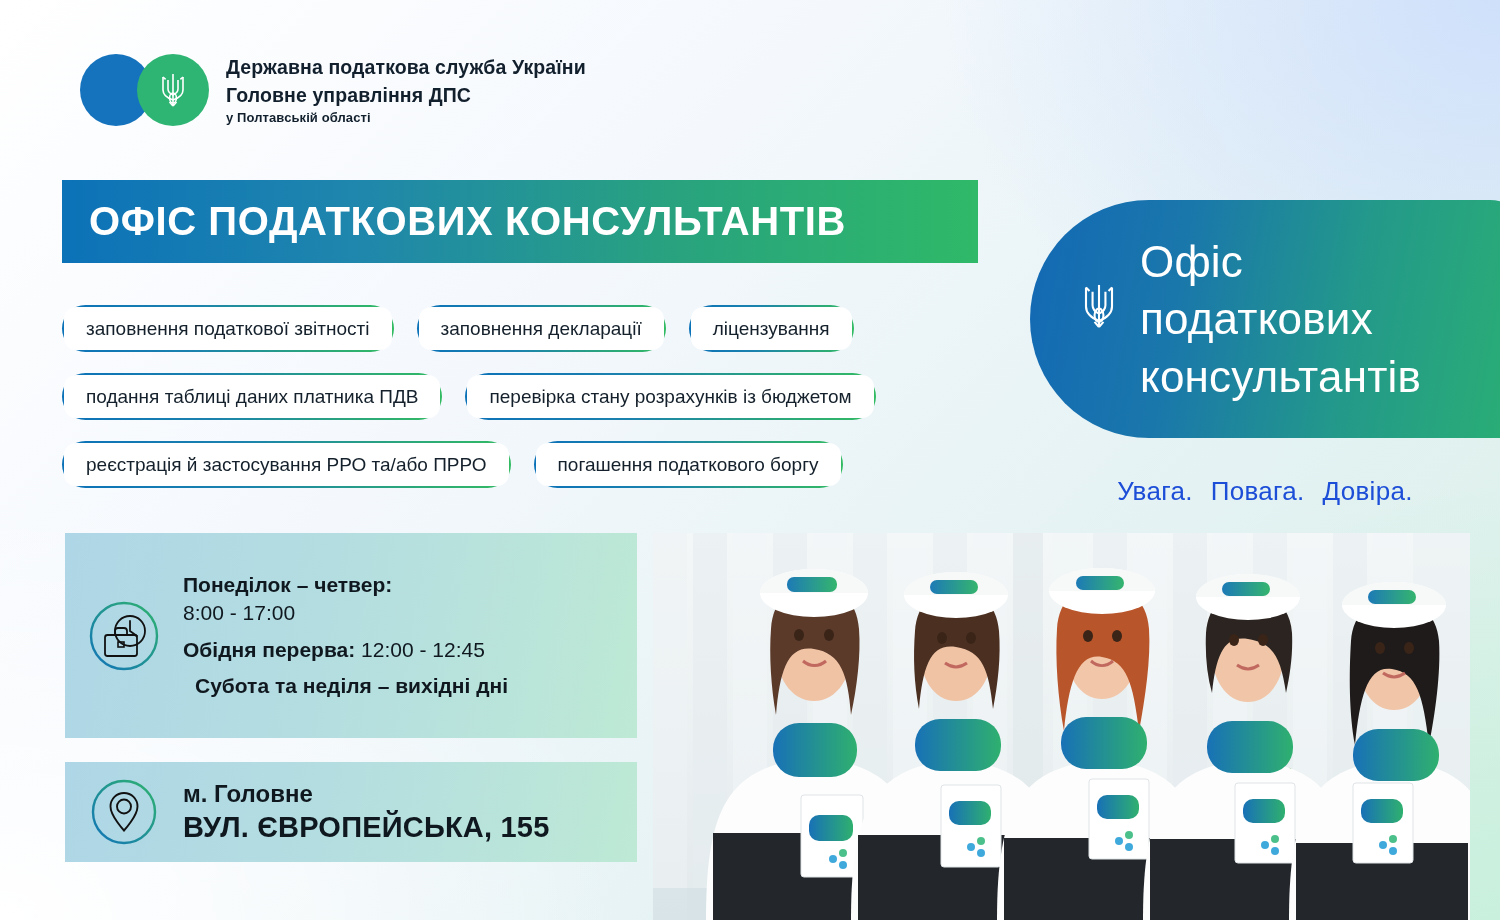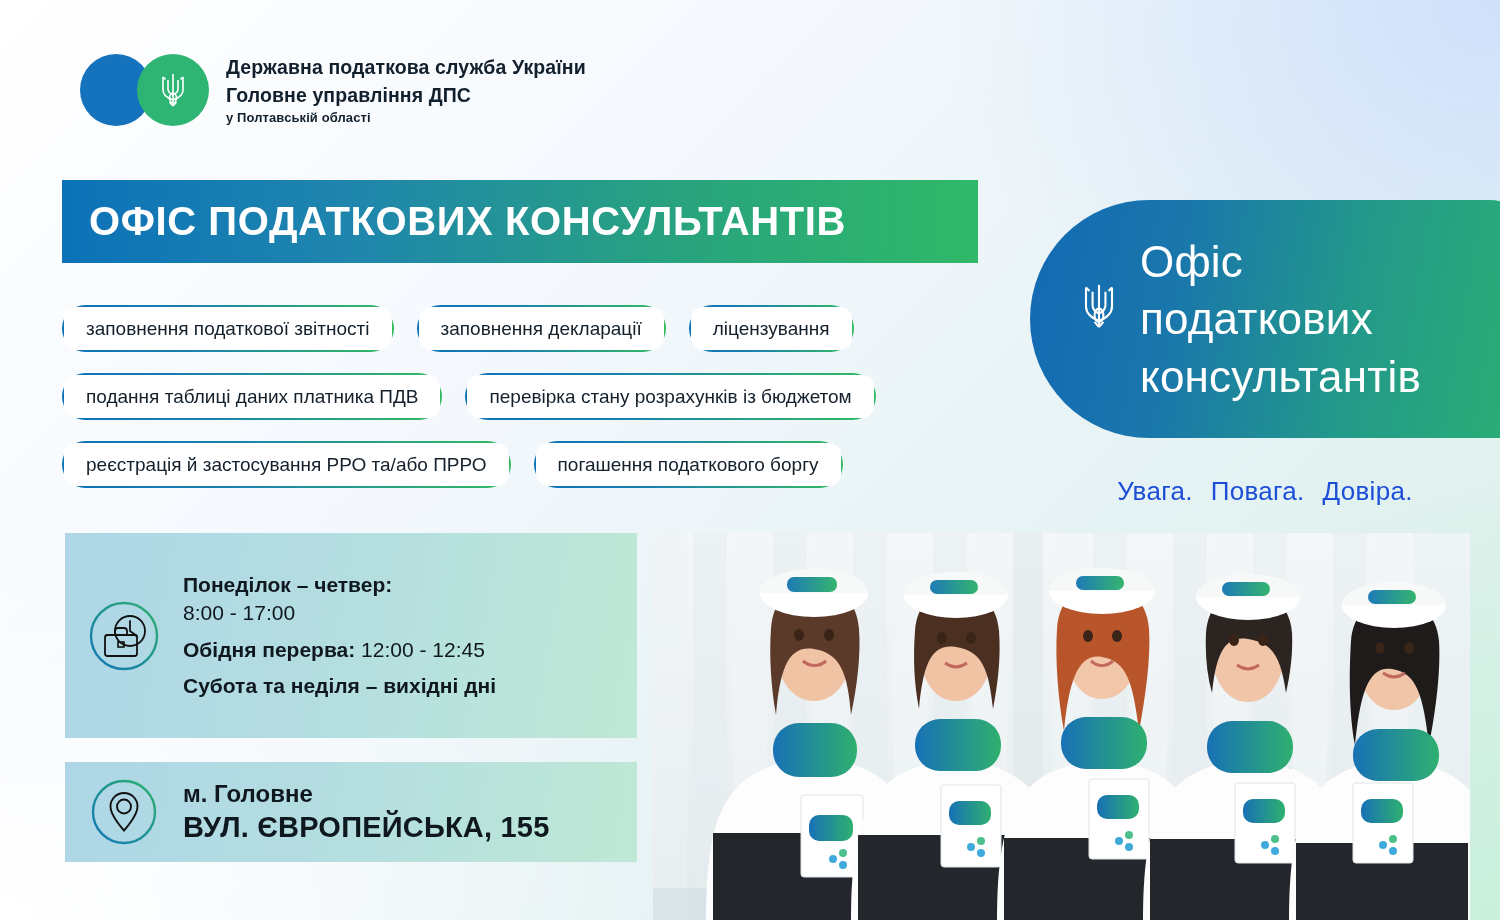--- a/index.html
+++ b/index.html
@@ -71,21 +71,21 @@
   
   .sched {
     position:absolute; left:65px; top:533px; width:572px; height:205px;
     background:linear-gradient(100deg,#aed6e6 0%, #b4dde1 45%, #bde9d5 100%);
     display:flex; align-items:center;
   }
   .sched .ico { width:118px; flex:0 0 auto; display:flex; justify-content:center; }
   .sched .ico svg { width:74px; height:74px; }
   .sched .lines { flex:1; padding-right:14px; }
   .sched .lines div { color:#10181f; font-size:21px; line-height:1.33; margin-bottom:9px; }
-  .sched .lines div:last-child { margin-bottom:0; }
+  .sched .lines div:last-child { margin-bottom:0;margin-left:12px; }
   .sched b { font-weight:bold; }
   .sched .sub { font-size:21px; }
 
   
   .addr {
     position:absolute; left:65px; top:762px; width:572px; height:100px;
     background:linear-gradient(100deg,#aed6e6 0%, #b4dde1 45%, #bde9d5 100%);
     display:flex; align-items:center;
   }
   .addr .ico { width:118px; flex:0 0 auto; display:flex; justify-content:center; }

